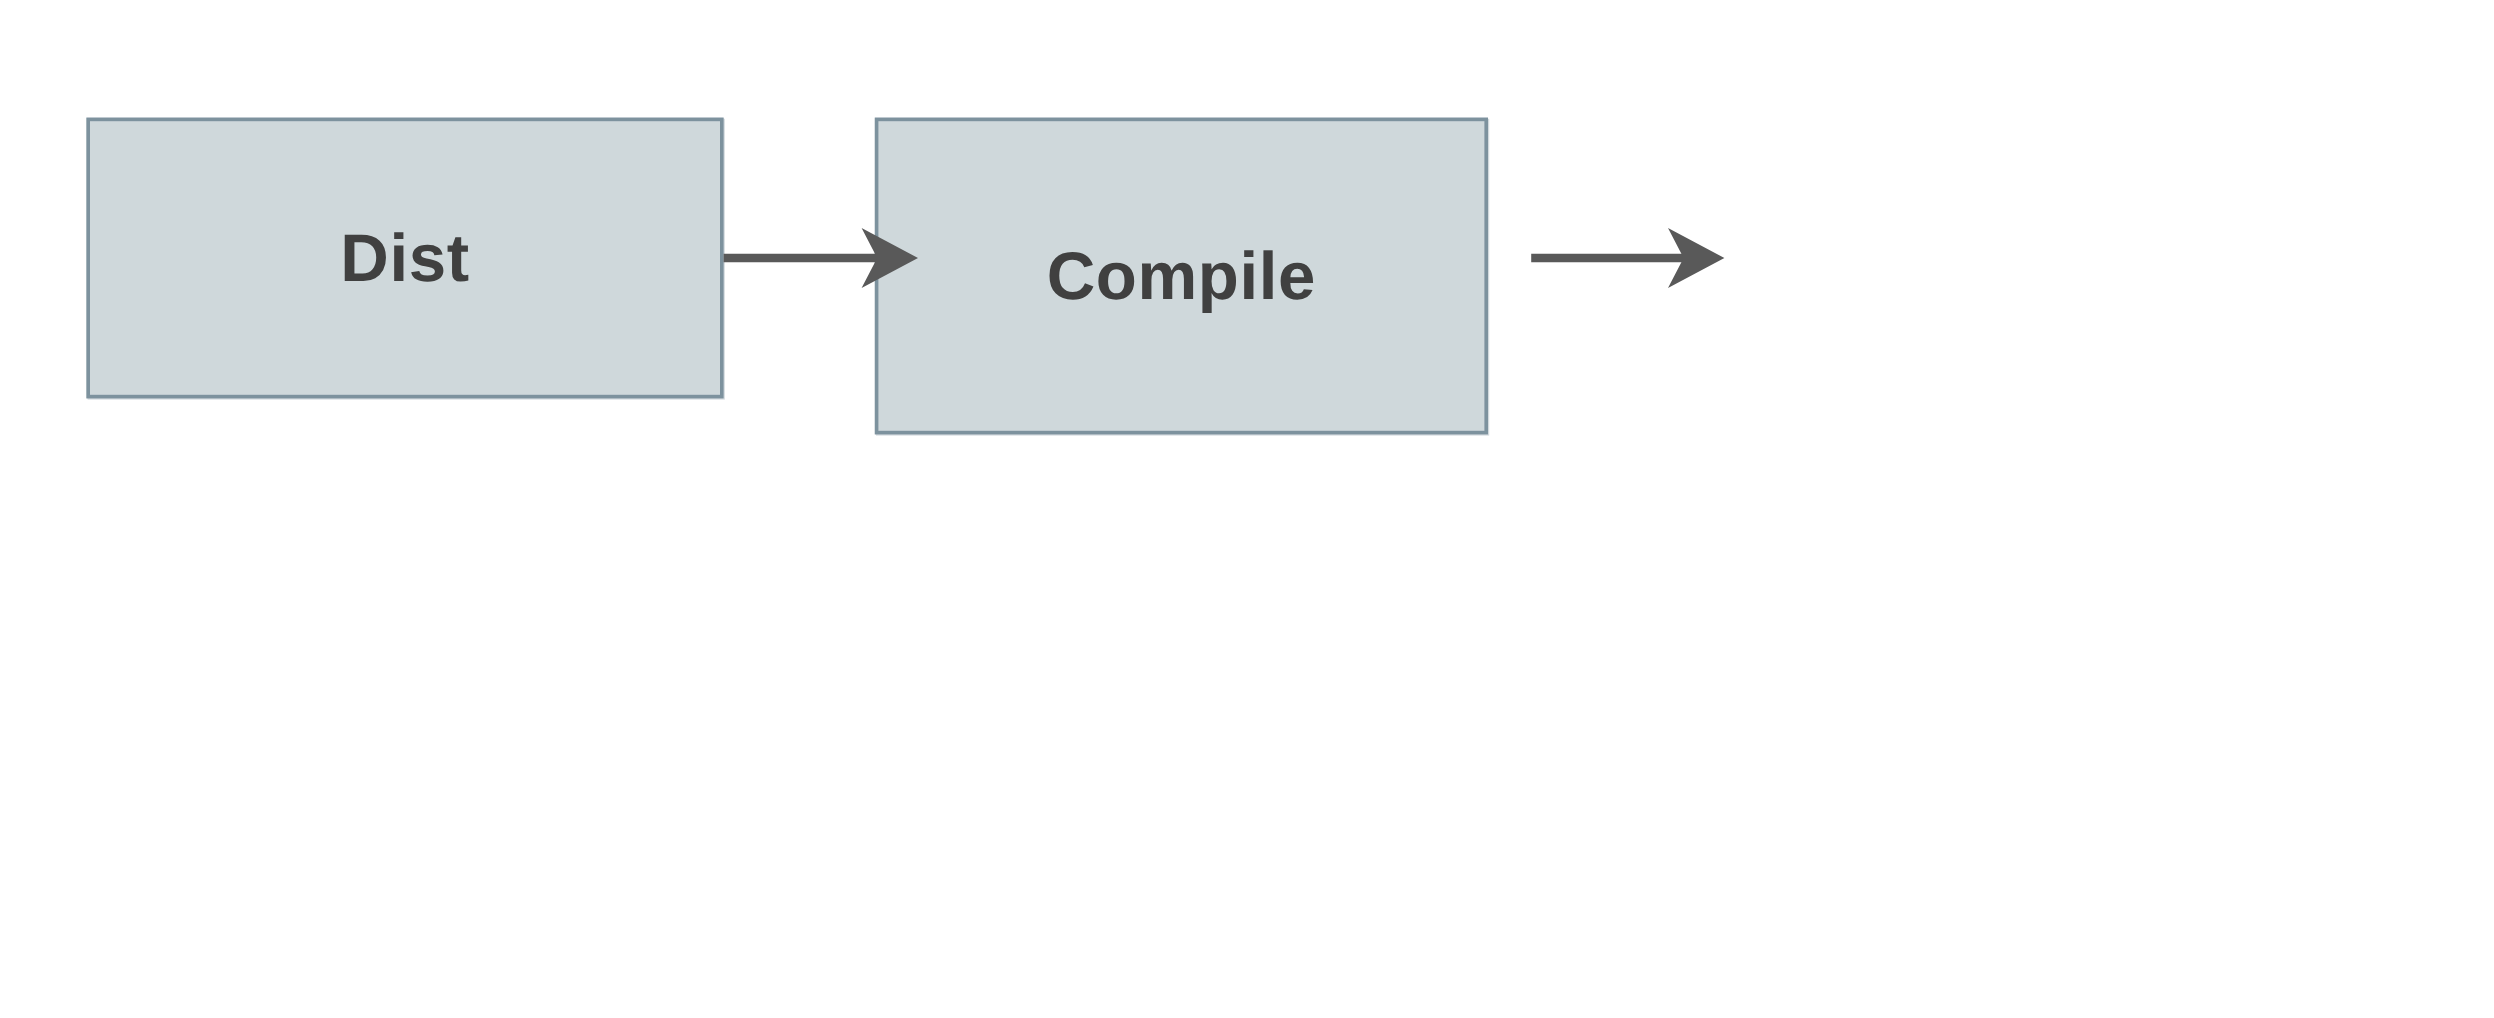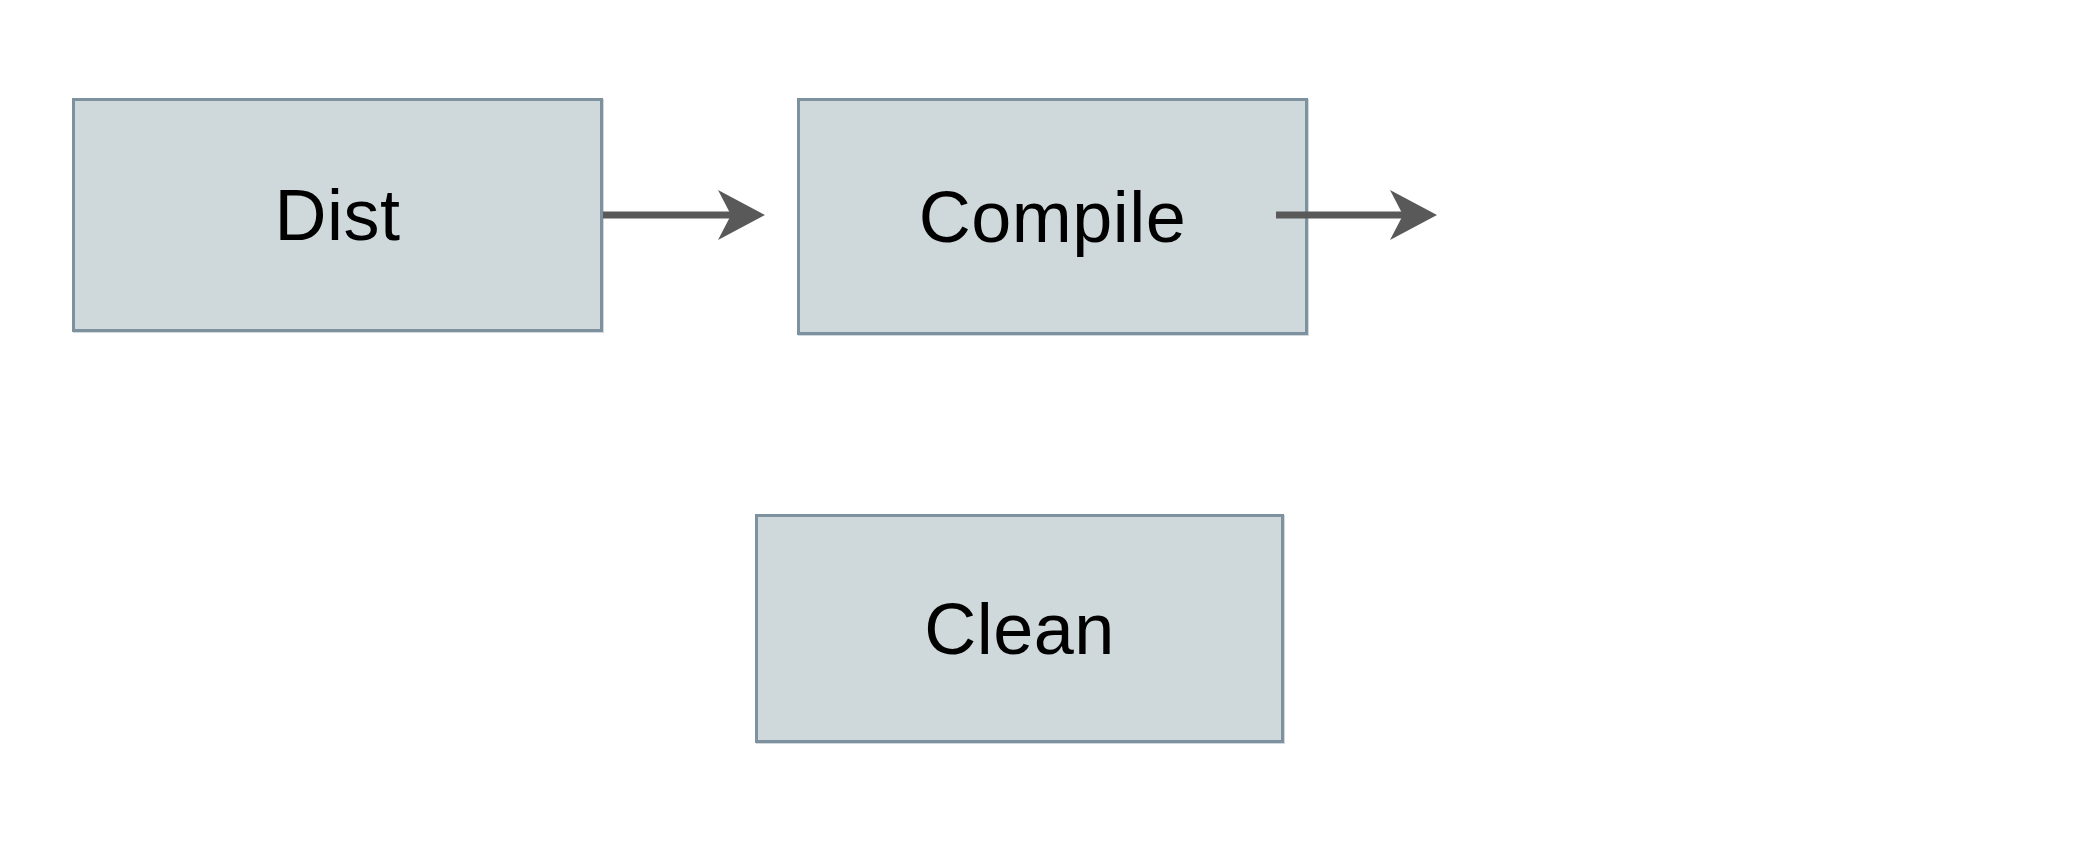--- a/index.html
+++ b/index.html
@@ -19,30 +19,30 @@
     position: absolute;
     background: #cfd8db;
     border: 3px solid #7d929e;
     box-sizing: border-box;
     display: flex;
     align-items: center;
     justify-content: center;
     box-shadow: 1px 1px 0 rgba(125,146,158,0.35);
   }
   .node .label {
-    color: #000000;
-    font-size: 72px;
-    font-weight: 400;
+    color: #404040;
+    font-size: 56px;
+    font-weight: 700;
     line-height: 1;
     letter-spacing: 0.5px;
     white-space: nowrap;
     user-select: none;
   }
   .node-dist    { left: 72px;   top: 98px;  width: 531px; height: 234px; }
-  .node-compile { left: 797px;  top: 98px;  width: 511px; height: 237px; }
+  .node-compile { left: 729px;  top: 98px;  width: 511px; height: 264px; }
   .node-init    { left: 1437px; top: 98px;  width: 521px; height: 234px; }
   .node-clean   { left: 755px;  top: 514px; width: 529px; height: 229px; }
   .edges-layer {
     position: absolute;
     left: 0;
     top: 0;
     width: 2078px;
     height: 848px;
     pointer-events: none;
   }
@@ -54,23 +54,20 @@
 
   <div class="node node-dist">
     <span class="label">Dist</span>
   </div>
 
   <div class="node node-compile">
     <span class="label">Compile</span>
   </div>
 
 
-  <div class="node node-clean">
-    <span class="label">Clean</span>
-  </div>
 
   <svg class="edges-layer" viewBox="0 0 2078 848" xmlns="http://www.w3.org/2000/svg">
     <g>
       <line x1="603" y1="215" x2="734" y2="215" stroke="#595959" stroke-width="7"></line>
       <polygon points="765,215 718,190 731,215 718,240" fill="#595959"></polygon>
     </g>
     <g>
       <line x1="1276" y1="215" x2="1406" y2="215" stroke="#595959" stroke-width="7"></line>
       <polygon points="1437,215 1390,190 1403,215 1390,240" fill="#595959"></polygon>
     </g>

